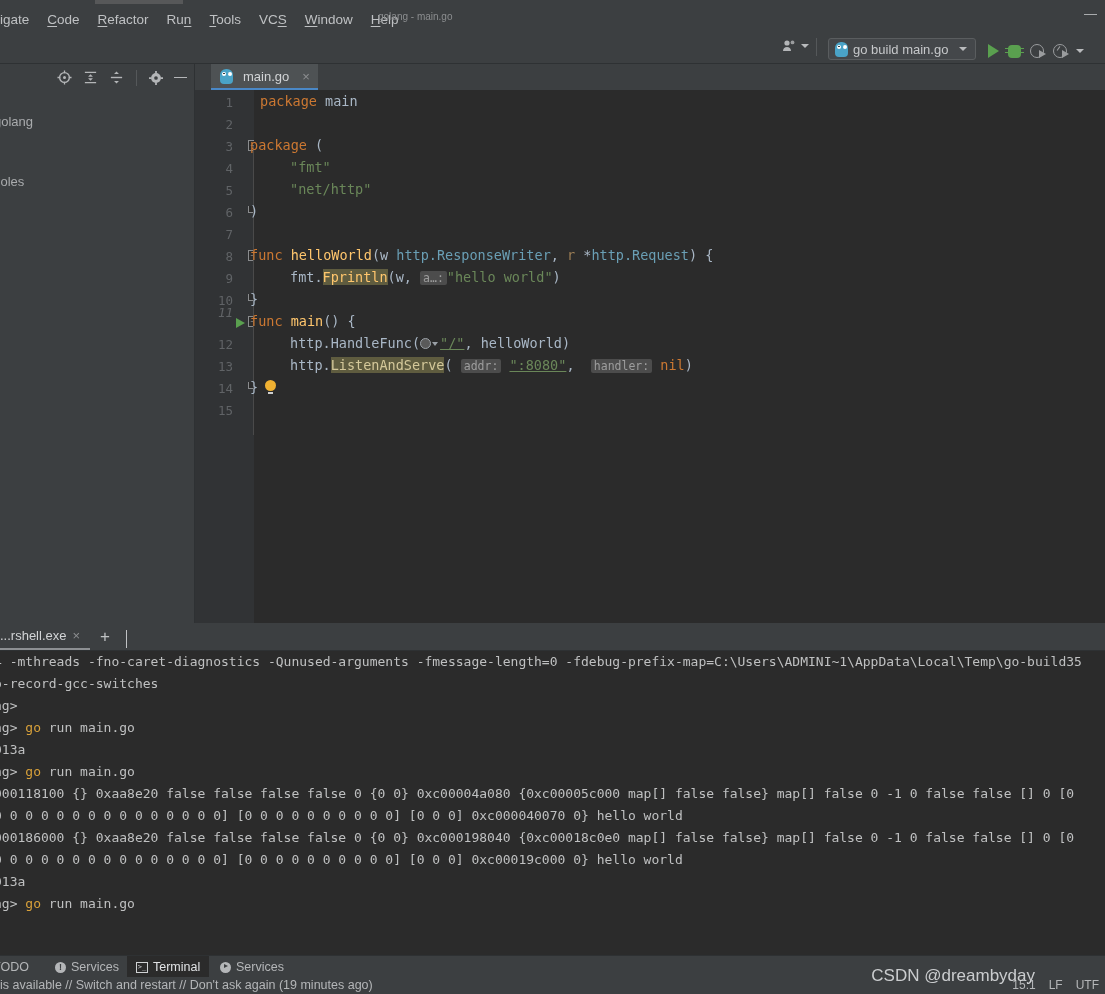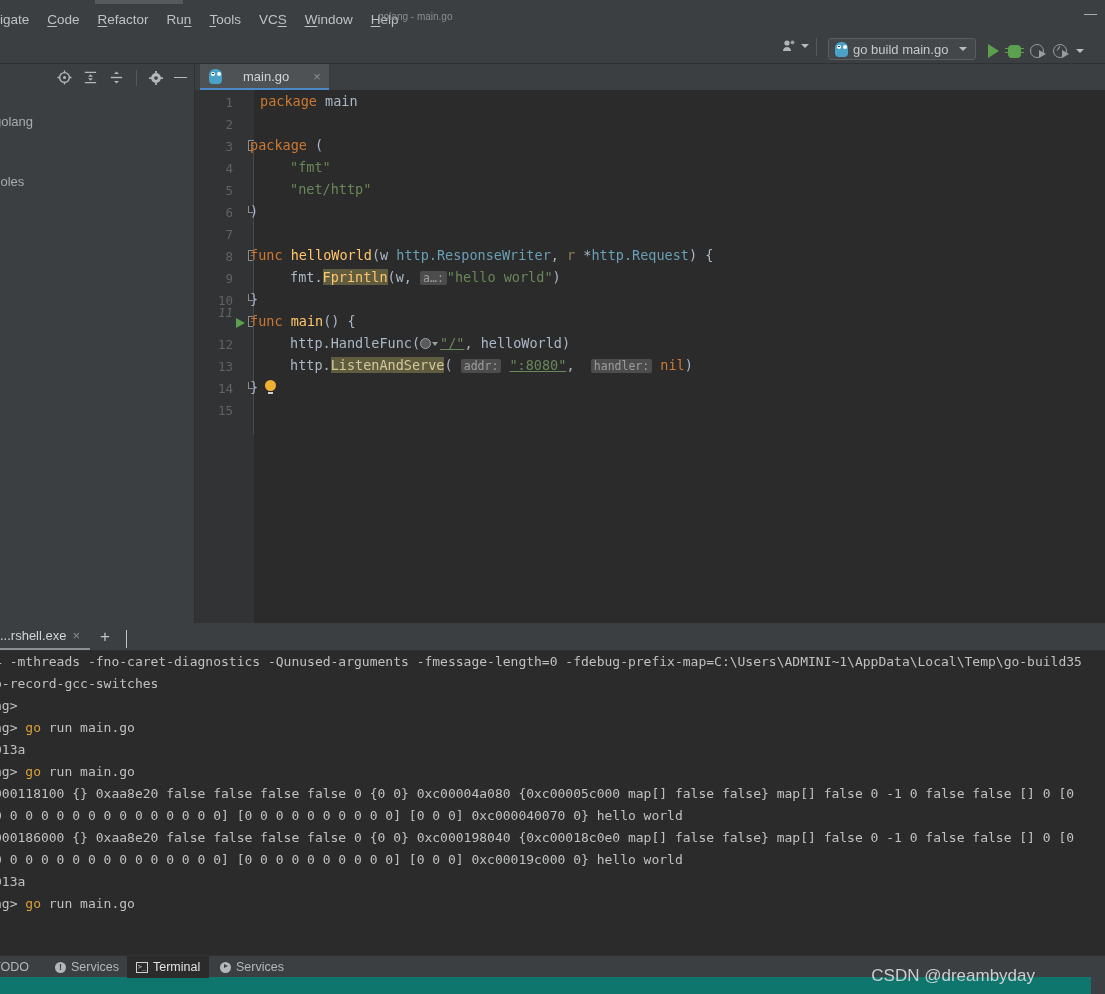--- a/index.html
+++ b/index.html
@@ -5,21 +5,21 @@
   * { box-sizing: border-box; margin: 0; padding: 0; }
   html, body {
     width: 1105px; height: 994px;
     background: #3c3f41;
     font-family: "Liberation Sans", sans-serif;
     overflow: hidden;
   }
   #app {
     position: relative;
     width: 1091px; height: 994px;
-    background: #0f766e;
+    background: #737373;
     color: #bbbbbb;
     padding-left: 44px;
   }
 
   
   .titlestrip {
     position: absolute; left:0; top:0; width:1105px; height:30px;
     background:#3c3f41;
   }
   .win-thumb {
@@ -124,22 +124,22 @@
   .lp-sep { width:1px; height:16px; background:#55585a; margin:0 1px; }
   .lp-tree { position:absolute; left:0; top:27px; width:195px; bottom:0; }
   .tree-row { position:absolute; font-size:13px; color:#a9abad; white-space:nowrap; }
 
   
   .tabbar {
     position:absolute; left:195px; top:64px; width:910px; height:26px;
     background:#3c3f41;
   }
   .tab {
-    position:absolute; left:5px; top:0; height:26px;
-    display:flex; align-items:center; gap:21px;
+    position:absolute; left:16px; top:0; height:26px;
+    display:flex; align-items:center; gap:10px;
     padding:0 8px 0 9px;
     background:#4e5254;
     border-bottom:2px solid #4a88c7;
     font-size:13px; color:#d2d4d6;
   }
   .tab .x {
     font-size:13px; color:#8d8f91; margin-left:3px;
   }
 
   
@@ -471,15 +471,23 @@
     <div class="tw active" style="left:127px;">
       <span class="ic-term">&gt;_</span>
       <span>Terminal</span>
     </div>
     <div class="tw" style="left:211px;">
       <span class="ic-play"></span>
       <span>Services</span>
     </div>
   </div>
 
+  <div class="statusbar">
+    <div class="status-msg">is available // Switch and restart // Don't ask again (19 minutes ago)</div>
+    <div class="status-right">
+      <span>15:1</span>
+      <span>LF</span>
+      <span>UTF</span>
+    </div>
+  </div>
 
   <div class="watermark">CSDN @dreambyday</div>
 </div>
 
 </body></html>

